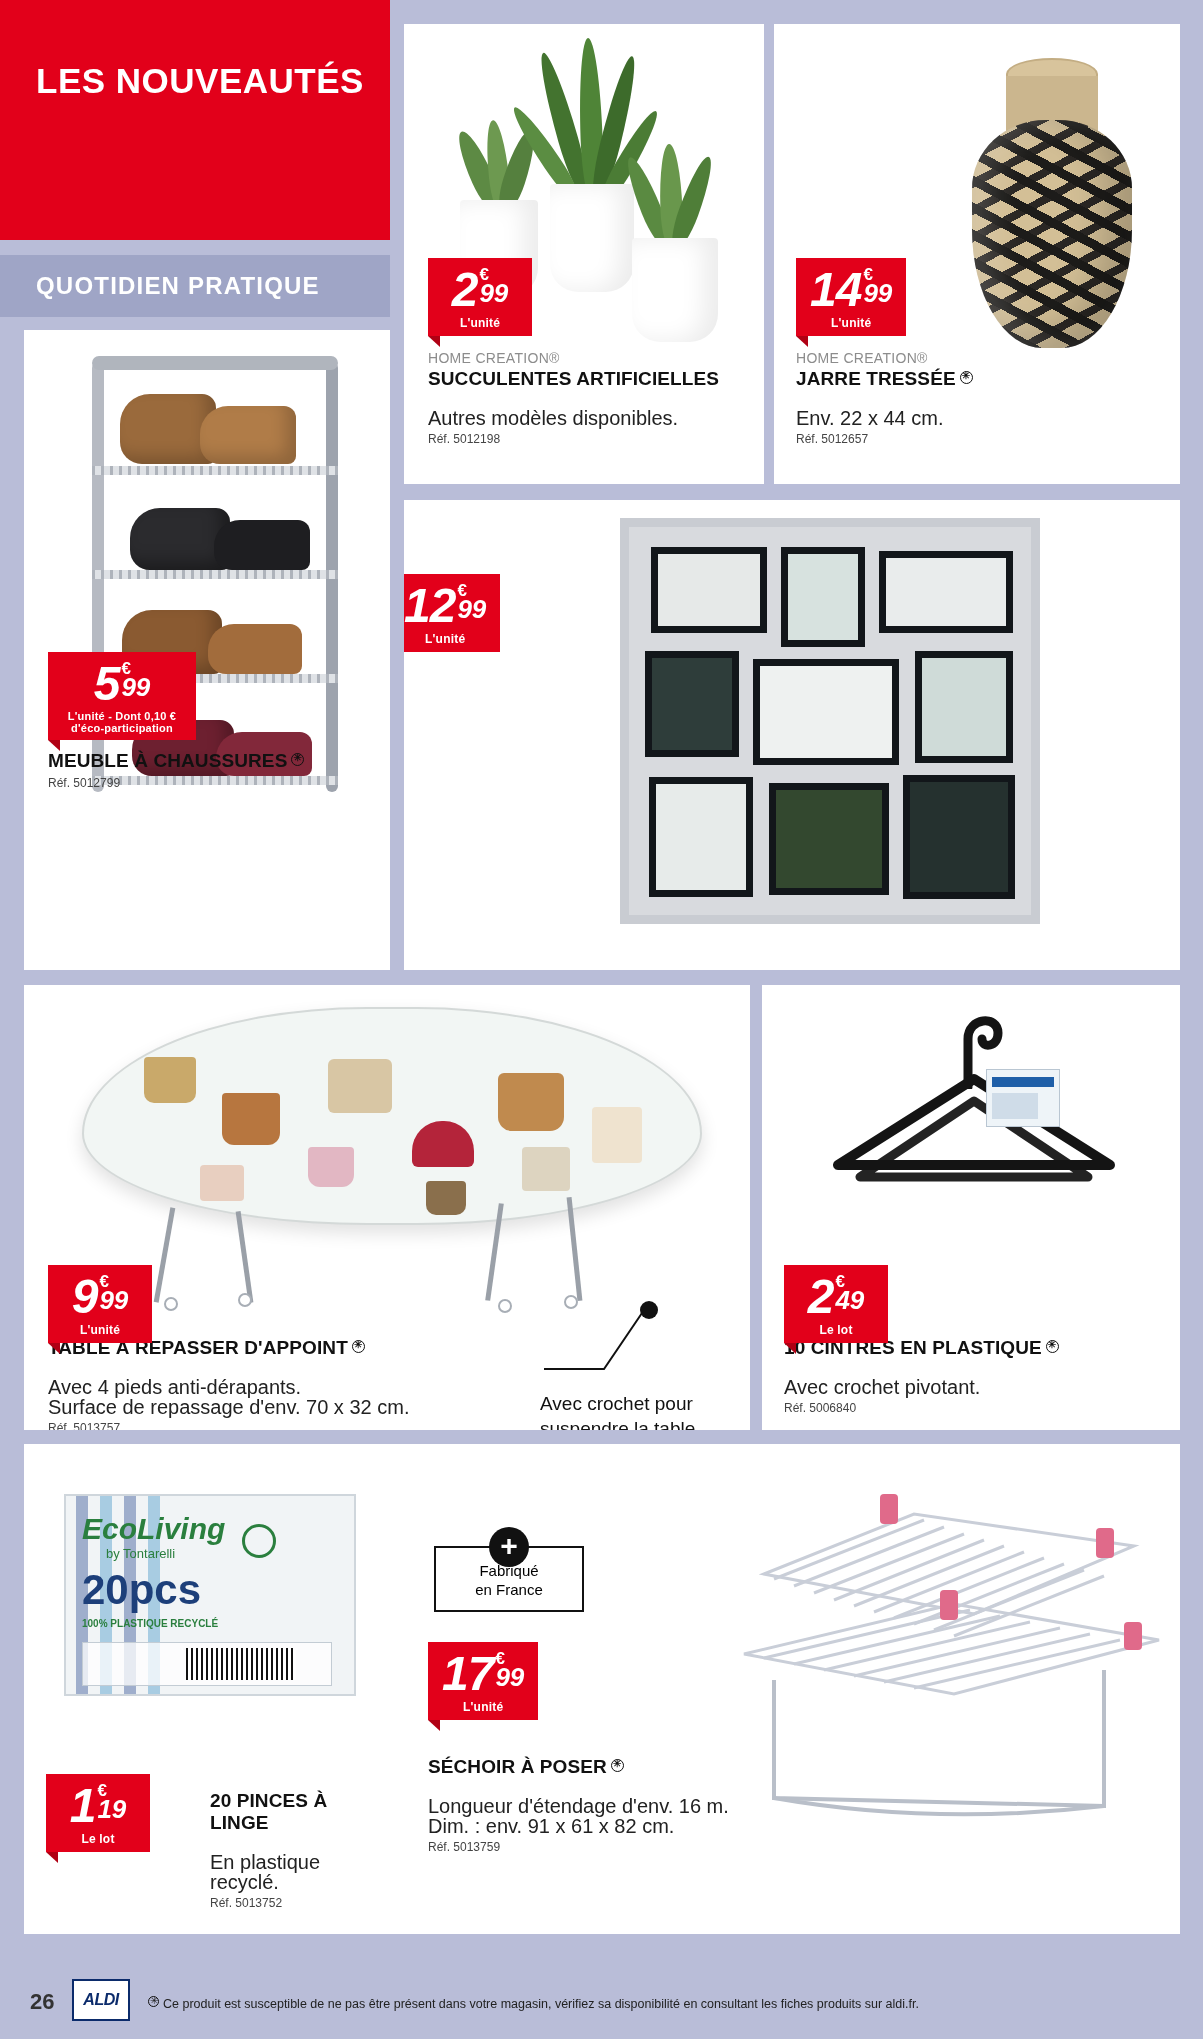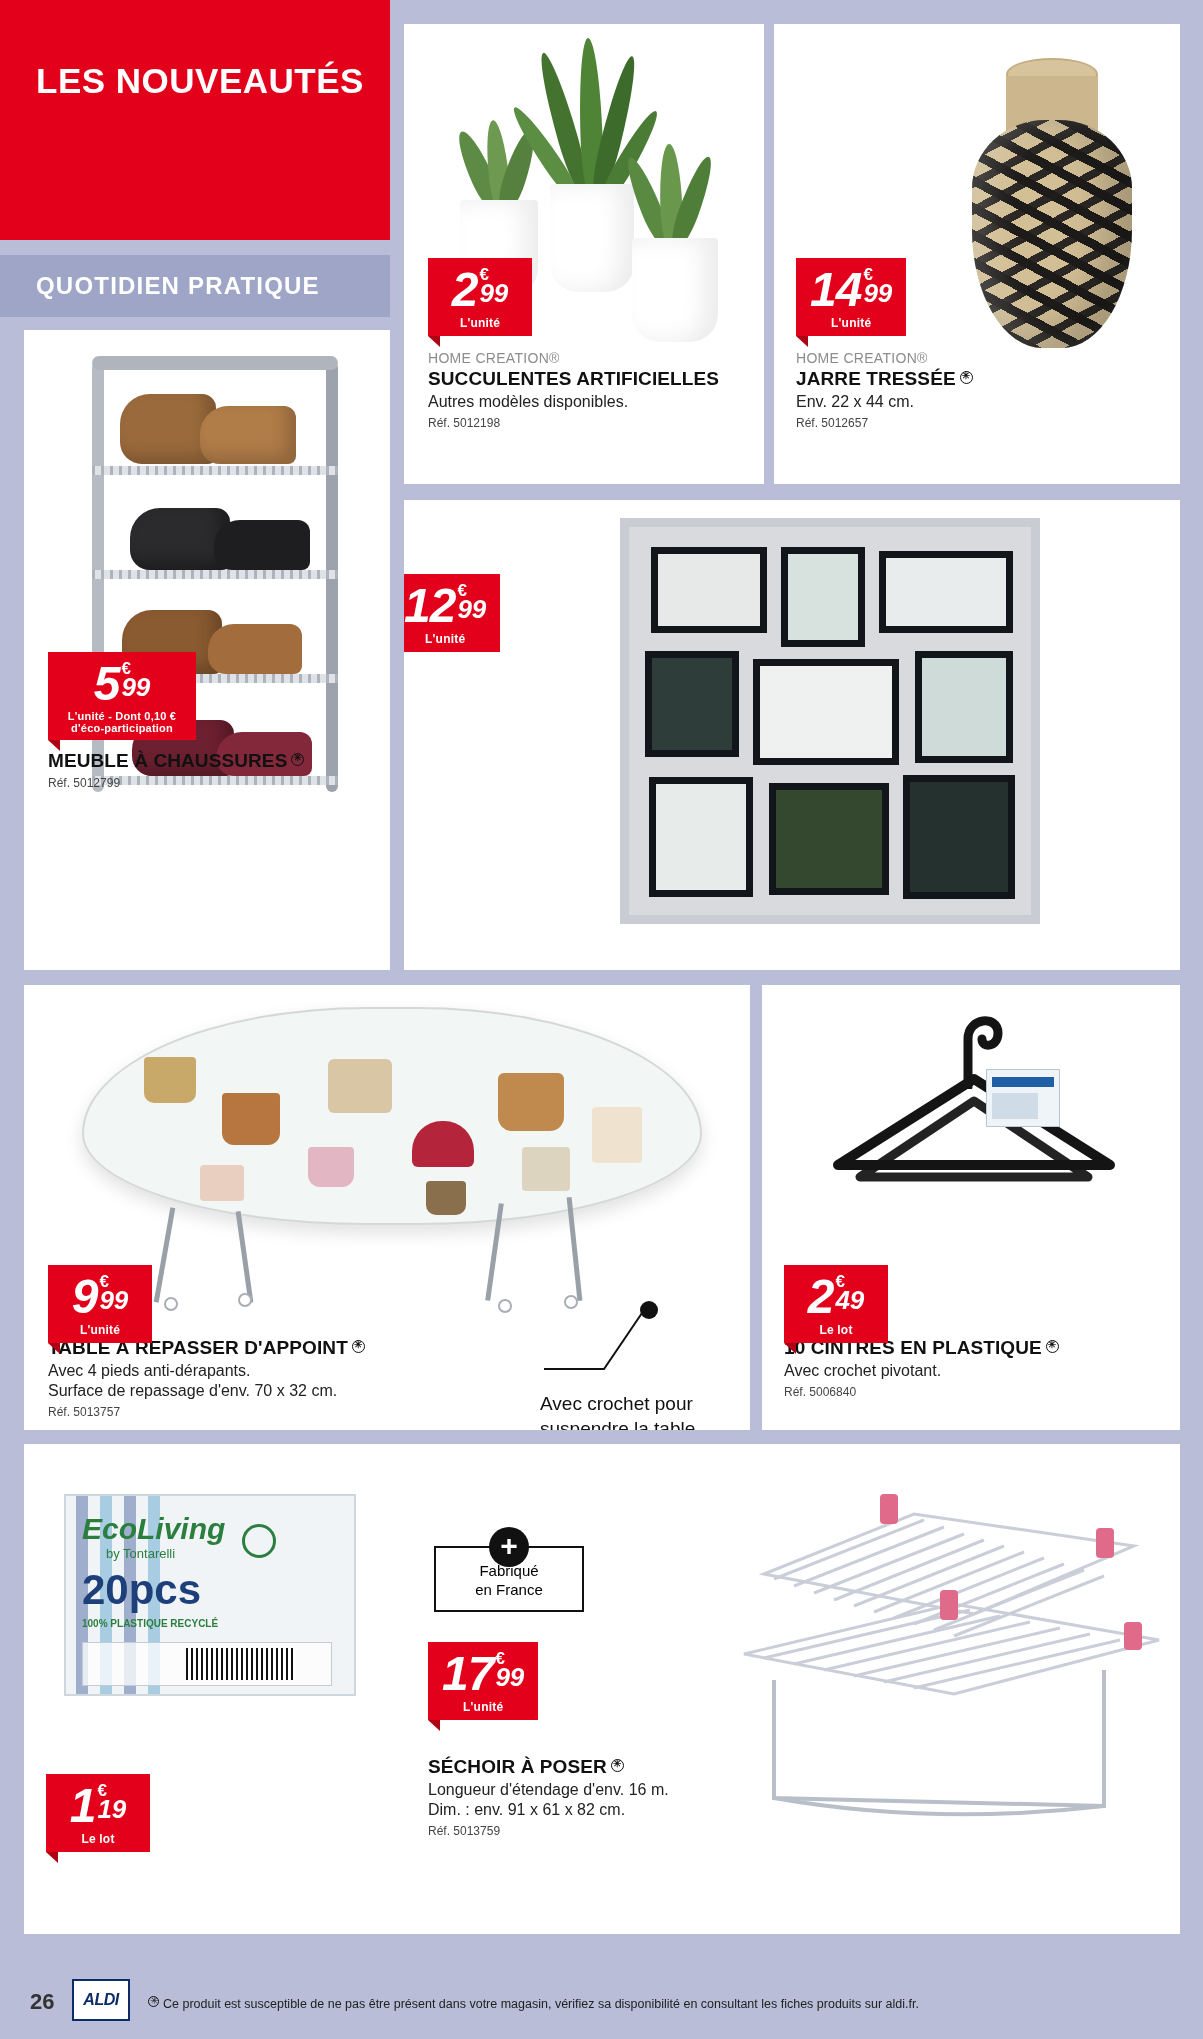--- a/index.html
+++ b/index.html
@@ -114,24 +114,24 @@
     margin-bottom: 2px;
   }
   .ptext .name {
     font-size: 19px;
     font-weight: bold;
     color: #111;
     line-height: 22px;
     letter-spacing: 0.1px;
   }
   .ptext .desc {
-    font-size: 16px;
+    font-size: 20px;
     color: #222;
     line-height: 20px;
-    margin-top: 2px;
+    margin-top: 18px;
   }
   .ptext .ref {
     font-size: 12px;
     color: #444;
     margin-top: 4px;
   }
   .aster {
     display: inline-block;
     width: 13px; height: 13px;
     border-radius: 50%;
@@ -527,20 +527,25 @@
       <div class="row">
         <span class="big">1</span>
         <span class="sup">
           <span class="eur">€</span>
           <span class="cent">19</span>
         </span>
       </div>
       <div class="unit">Le lot</div>
     </div>
 
+    <div class="ptext" style="left:186px; top:346px; width:180px;">
+      <div class="name">20 PINCES À LINGE</div>
+      <div class="desc">En plastique recyclé.</div>
+      <div class="ref">Réf. 5013752</div>
+    </div>
   </div>
 
   <div class="card" style="left:404px; top:1444px; width:776px; height:490px;">
     <div class="img" style="left:300px; top:10px; width:470px; height:370px;">
 
       <svg style="position:absolute; left:0; top:0; width:470px; height:370px;">
         <g stroke="#c9ced8" stroke-width="3" fill="none">
           <path d="M60 120 L210 60 L430 92 L270 160 Z"></path>
           <path d="M70 125 L220 66"></path>
             <path d="M90 132 L240 73"></path>

